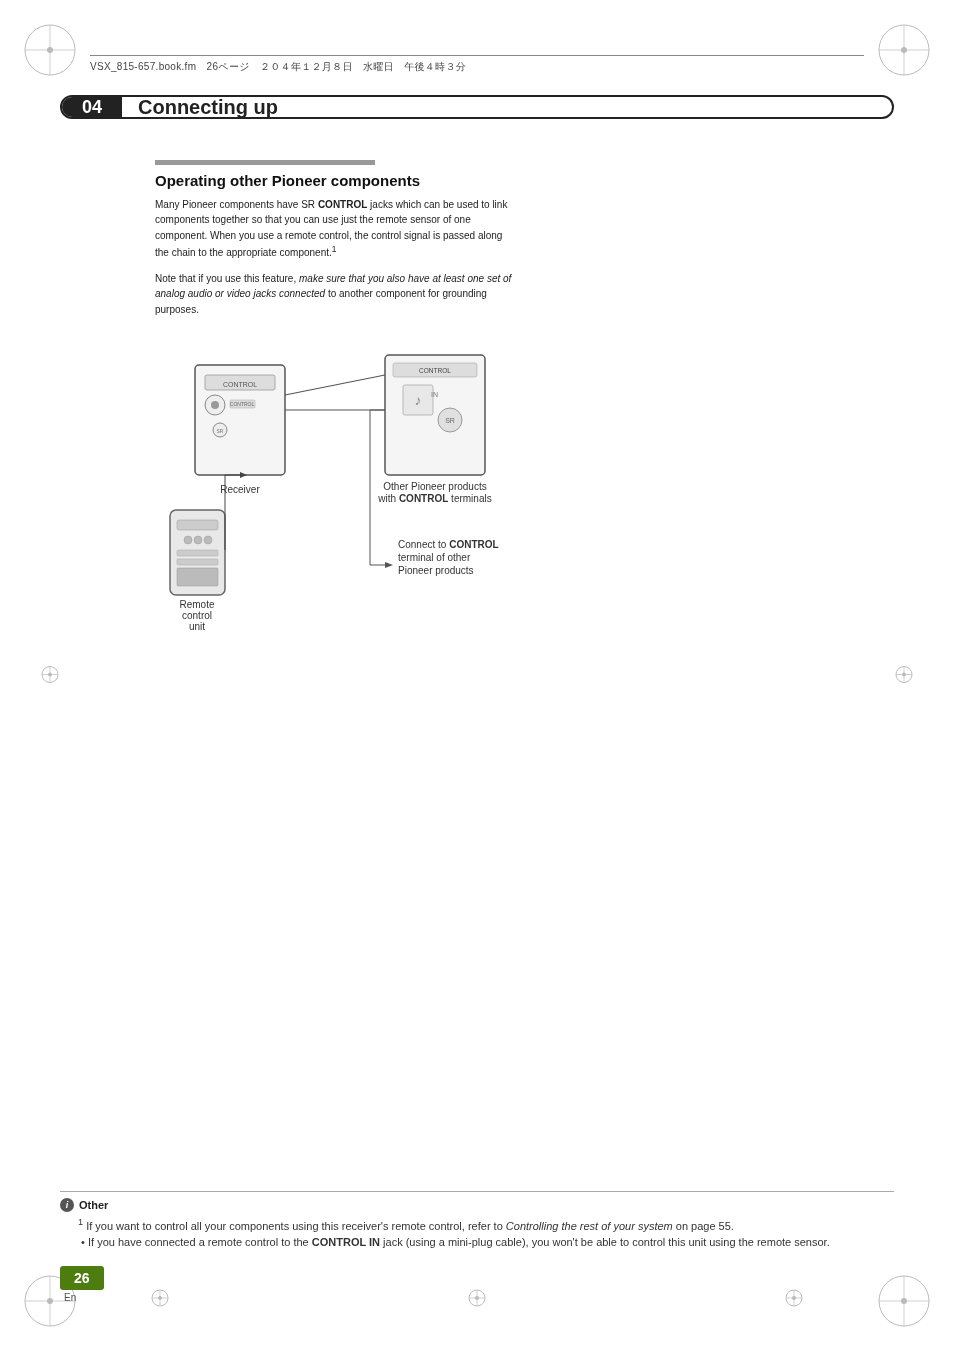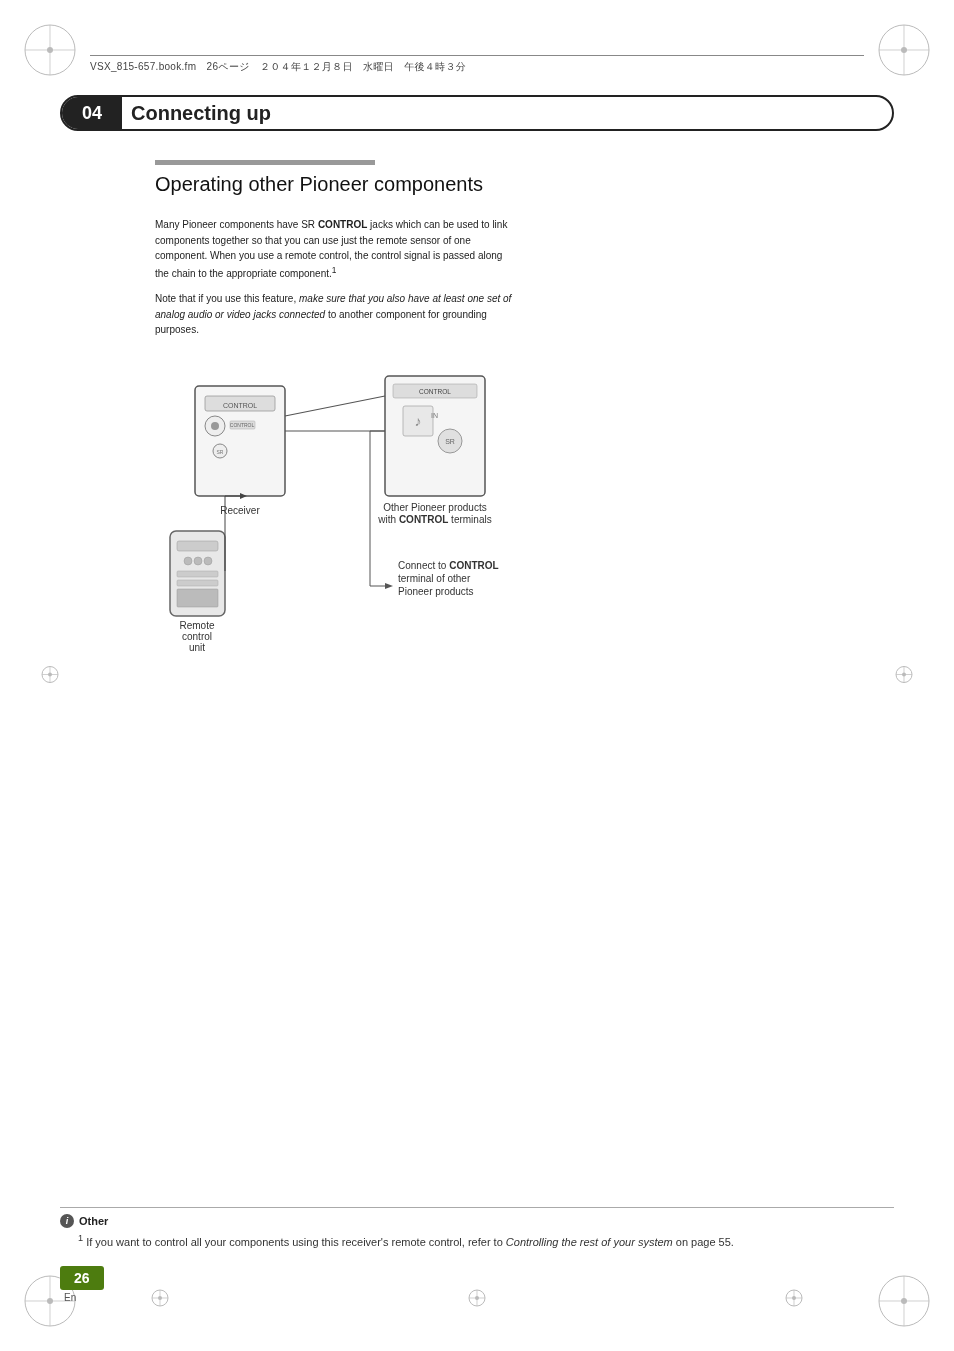--- a/index.html
+++ b/index.html
@@ -52,61 +52,61 @@
     .chapter-header {
       position: absolute;
       top: 95px;
       left: 60px;
       right: 60px;
       display: flex;
       align-items: center;
       border: 2px solid #222;
       border-radius: 20px;
       overflow: hidden;
-      height: 36px;
+      height: 24px;
     }
     .chapter-number-box {
       background: #222;
       color: #fff;
       font-size: 18px;
       font-weight: bold;
       width: 60px;
       height: 36px;
       display: flex;
       align-items: center;
       justify-content: center;
       flex-shrink: 0;
     }
     .chapter-title {
       font-size: 20px;
       font-weight: bold;
-      padding-left: 9px;
+      padding-left: 16px;
       color: #222;
     }
 
     
     .content-area {
       position: absolute;
       top: 160px;
       left: 155px;
       right: 155px;
     }
 
     
     .section-heading-bar {
       width: 220px;
       height: 5px;
       background: #999;
       margin-bottom: 6px;
     }
     .section-title {
-      font-size: 20px;
-      font-weight: normal;
+      font-size: 15px;
+      font-weight: bold;
       line-height: 1.3;
-      margin-bottom: 20px;
+      margin-bottom: 6px;
       color: #111;
     }
 
     
     .body-text {
       font-size: 10px;
       line-height: 1.55;
       color: #222;
       margin-bottom: 10px;
       max-width: 360px;
@@ -339,20 +339,23 @@
 </div>
 
 <div class="footnote-area">
   <div class="footnote-title">
     <div class="note-icon">i</div>
     <span>Other</span>
   </div>
   <div class="footnote-text">
     <sup>1</sup> If you want to control all your components using this receiver's remote control, refer to <em>Controlling the rest of your system</em> on page 55.
   </div>
+  <div class="footnote-text">
+    &nbsp;• If you have connected a remote control to the <strong>CONTROL IN</strong> jack (using a mini-plug cable), you won't be able to control this unit using the remote sensor.
+  </div>
 </div>
 
 <div class="page-number-area">
   <div class="page-number-box">26</div>
   <div class="page-en">En</div>
 </div>
 
 <div style="position:absolute; bottom:40px; left:150px;">
   <svg width="20" height="20" viewBox="0 0 20 20">
       <circle cx="10" cy="10" r="8" fill="none" stroke="#bbb" stroke-width="1"></circle>

